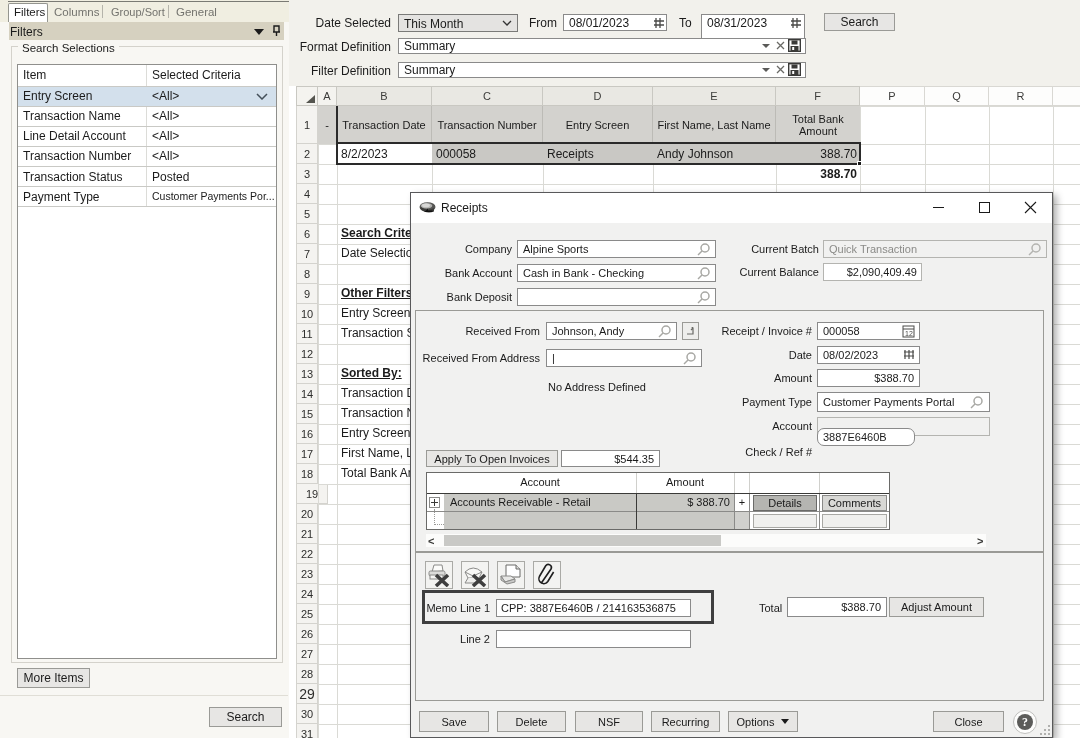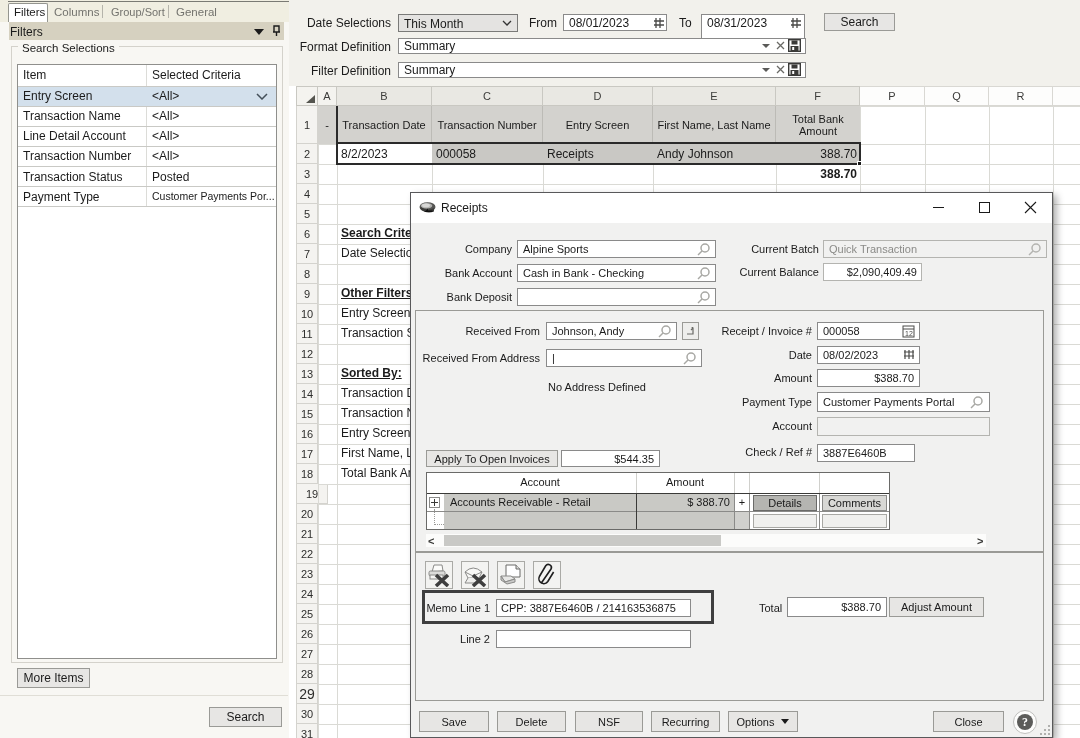--- a/index.html
+++ b/index.html
@@ -72,21 +72,21 @@
   <div class="abs" style="left:18px;top:206px;width:258px;height:1px;background:#c9c9c5;"></div>
 
   <div class="btn" style="left:17px;top:668px;width:73px;height:20px;">More Items</div>
   <div class="abs" style="left:0;top:695px;width:288px;height:1px;background:#e0ded6;"></div>
   <div class="btn" style="left:209px;top:707px;width:73px;height:20px;">Search</div>
 </div>
 
 <div class="abs" id="sheetarea" style="left:289px;top:0;width:791px;height:738px;background:#fff;">
 
   <div class="abs" style="left:0;top:0;width:791px;height:86px;background:#f2f1ec;"></div>
-  <div class="abs lbl" style="left:0;top:16px;width:102px;text-align:right;">Date Selections</div>
+  <div class="abs lbl" style="left:0;top:16px;width:102px;text-align:right;">Date Selected</div>
   <div class="abs" style="left:109px;top:14px;width:120px;height:18px;background:#e4e3e1;border:1px solid #7a7a78;"></div>
   <div class="abs lbl" style="left:115px;top:17px;">This Month</div>
   <svg class="abs" style="left:213px;top:20px;" width="10" height="6">
         <path d="M1 1 L5 5 L9 1" stroke="#333" stroke-width="1.3" fill="none"></path>
       </svg>
   <div class="abs lbl" style="left:240px;top:16px;">From</div>
   <div class="inp" style="left:274px;top:14px;width:104px;height:17px;"><span style="margin-left:5px;line-height:16px;display:inline-block;">08/01/2023</span></div>
   <div class="abs lbl" style="left:390px;top:16px;">To</div>
   <div class="inp" style="left:412px;top:14px;width:104px;height:26px;"><span style="margin-left:5px;line-height:16px;display:inline-block;">08/31/2023</span></div>
   <div class="btn" style="left:535px;top:13px;width:71px;height:18px;">Search</div>
@@ -333,21 +333,21 @@
   <div class="inp" style="left:406px;top:176px;width:103px;height:18px;text-align:right;"><span style="margin-right:5px;line-height:17px;display:inline-block;">$388.70</span></div>
   <div class="abs lbl" style="left:273px;top:203px;width:128px;text-align:right;">Payment Type</div>
   <div class="inp" style="left:406px;top:199px;width:173px;height:20px;"><span style="margin-left:5px;line-height:18px;display:inline-block;">Customer Payments Portal</span></div>
   <svg class="abs mag" style="left:559px;top:203px;" width="15" height="13">
         <circle cx="8" cy="5" r="4" fill="none" stroke="#a8a8a4" stroke-width="1.5"></circle>
         <path d="M5 8 L1 12" stroke="#a8a8a4" stroke-width="1.5"></path>
       </svg>
   <div class="abs lbl" style="left:273px;top:227px;width:128px;text-align:right;">Account</div>
   <div class="inp" style="left:406px;top:224px;width:173px;height:19px;background:#f1f1f0;border-color:#b4b4b0;"></div>
   <div class="abs lbl" style="left:273px;top:253px;width:128px;text-align:right;">Check / Ref #</div>
-  <div class="inp" style="left:406px;top:251px;width:98px;height:18px;"><span style="margin-left:5px;line-height:17px;display:inline-block;">3887E6460B</span></div>
+  <div class="inp" style="left:406px;top:235px;width:98px;height:18px;border-radius:7px;"><span style="margin-left:5px;line-height:17px;display:inline-block;">3887E6460B</span></div>
 
   <div class="btn" style="left:15px;top:257px;width:132px;height:17px;">Apply To Open Invoices</div>
   <div class="inp" style="left:150px;top:257px;width:99px;height:17px;text-align:right;"><span style="margin-right:5px;line-height:16px;display:inline-block;">$544.35</span></div>
 
   <div class="abs" style="left:15px;top:279px;width:464px;height:58px;background:#fff;border:1px solid #6a6a68;"></div>
   <div class="abs lbl" style="left:33px;top:283px;width:192px;text-align:center;">Account</div>
   <div class="abs lbl" style="left:225px;top:283px;width:98px;text-align:center;">Amount</div>
 
   <div class="abs" style="left:225px;top:280px;width:1px;height:20px;background:#d0d0cc;"></div>
   <div class="abs" style="left:323px;top:280px;width:1px;height:20px;background:#d0d0cc;"></div>

